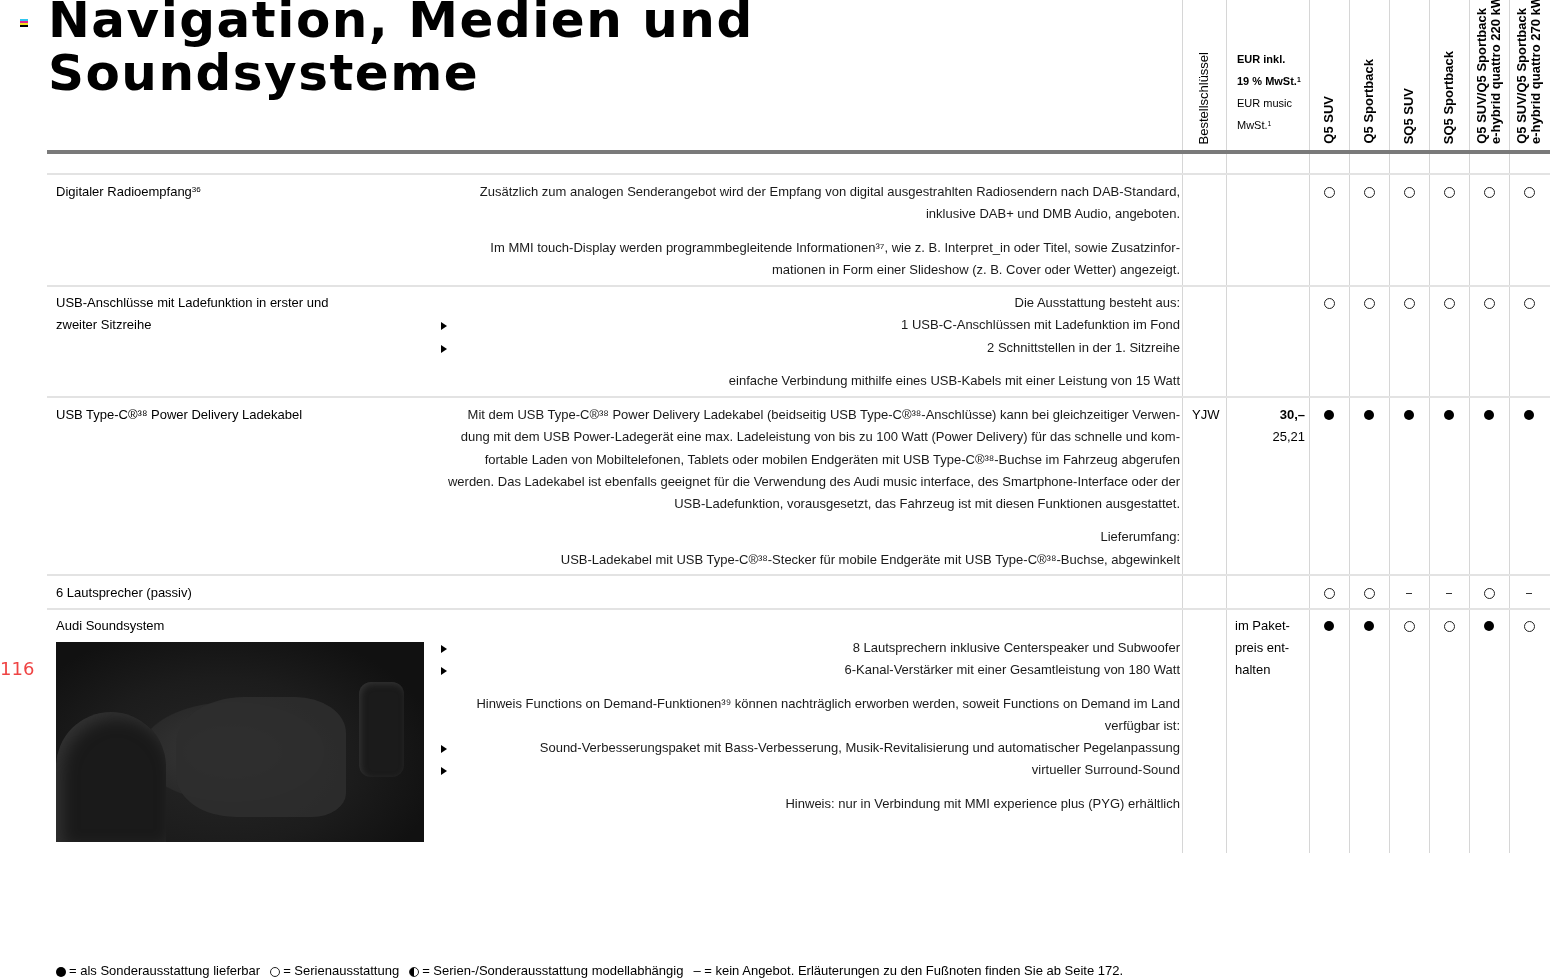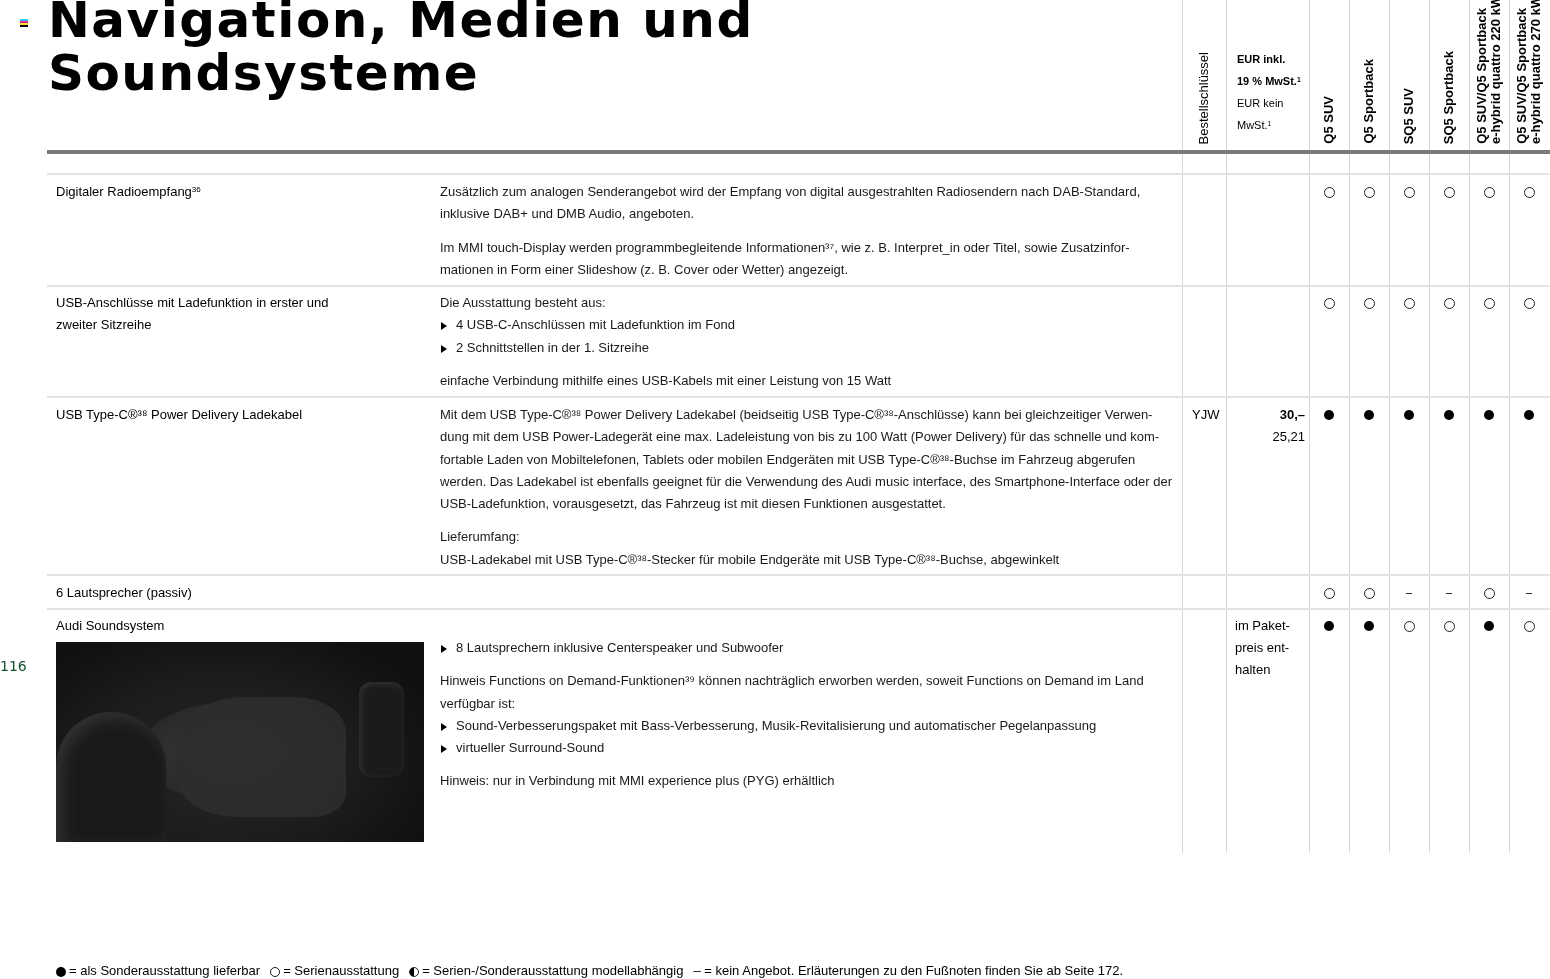--- a/index.html
+++ b/index.html
@@ -9,21 +9,21 @@
   .color-marks { position: absolute; left: 20px; top: 19px; width: 8px; }
   .color-marks div { height: 2px; width: 8px; }
 
   .page-title {
     position: absolute; left: 48px; top: -6px; width: 1120px;
     font-family: "DejaVu Sans", sans-serif; font-weight: bold;
     font-size: 50px; line-height: 53px; letter-spacing: 1.5px; color: #000;
   }
 
   .page-number {
-    position: absolute; left: 0; top: 658px; font-size: 14px; color: #14532d;
+    position: absolute; left: 0; top: 658px; font-size: 18px; color: #ef4444;
     font-family: "DejaVu Sans", sans-serif;
   }
 
   .header-rule { position: absolute; left: 47px; top: 150px; width: 1503px; height: 4px; background: #7a7a7a; }
 
   
   .vline { position: absolute; width: 1px; background: #d6d6d6; top: 0; height: 853px; }
 
   
   .col-head-vert {
@@ -43,21 +43,21 @@
   
   .row { position: absolute; left: 47px; width: 1503px; }
   .hline { position: absolute; left: 47px; width: 1503px; height: 2px; background: #e3e3e3; }
 
   .feat-name {
     position: absolute; left: 9px; font-family: "Liberation Sans", sans-serif;
     font-weight: normal; font-size: 13px; line-height: 22px; width: 330px;
   }
   .desc {
     position: absolute; left: 393px; width: 740px; font-family: "Liberation Sans", sans-serif;
-    font-size: 13px; line-height: 22.3px; color: #1a1a1a;
+    font-size: 13px; line-height: 22.3px; color: #1a1a1a; text-align: right;
   }
   .desc p { margin-bottom: 11px; }
   .desc ul { list-style: none; margin-bottom: 11px; }
   .desc li { position: relative; padding-left: 16px; }
   .desc li::before {
     content: ""; position: absolute; left: 1px; top: 8px; width: 0; height: 0;
     border-top: 4px solid transparent; border-bottom: 4px solid transparent; border-left: 6px solid #000;
   }
   .code { position: absolute; left: 1145px; font-family: "Liberation Sans", sans-serif; font-size: 13px; line-height: 22px; }
   .price { position: absolute; left: 1188px; width: 70px; font-family: "Liberation Sans", sans-serif; font-size: 13px; line-height: 22px; text-align: right; }
@@ -114,21 +114,21 @@
 <div class="vline" style="left:1389px"></div>
 <div class="vline" style="left:1429px"></div>
 <div class="vline" style="left:1469px"></div>
 <div class="vline" style="left:1509px"></div>
 
 <div class="col-head-vert" style="left:1197px; top:auto; bottom:835px;">Bestellschlüssel</div>
 
 <div class="price-head">
   <div class="b"><span>EUR inkl.</span></div>
   <div class="b"><span>19 % MwSt.</span><sup>1</sup></div>
-  <div><span>EUR kein</span></div>
+  <div><span>EUR music</span></div>
   <div><span>MwSt.</span><sup>1</sup></div>
 </div>
 
 <div class="col-head-vert bold" style="left:1322px;">Q5 SUV</div>
 <div class="col-head-vert bold" style="left:1362px;">Q5 Sportback</div>
 <div class="col-head-vert bold" style="left:1402px;">SQ5 SUV</div>
 <div class="col-head-vert bold" style="left:1442px;">SQ5 Sportback</div>
 <div class="col-head-vert bold" style="left:1475px;">
   <span>Q5 SUV/Q5 Sportback</span>
 </div>
@@ -168,21 +168,21 @@
   <div class="mark" style="left:1462px">
       <div class="dot-open"></div>
     </div>
 </div>
 
 <div class="row" style="top:292px">
   <div class="feat-name" style="width:300px">USB-Anschlüsse mit Ladefunktion in erster und zweiter Sitzreihe</div>
   <div class="desc">
     <div>Die Ausstattung besteht aus:</div>
     <ul>
-      <li>4 USB-C-Anschlüssen mit Ladefunktion im Fond</li>
+      <li>1 USB-C-Anschlüssen mit Ladefunktion im Fond</li>
       <li>2 Schnittstellen in der 1. Sitzreihe</li>
     </ul>
     <p>einfache Verbindung mithilfe eines USB-Kabels mit einer Leistung von 15 Watt</p>
   </div>
   <div class="mark" style="left:1262px">
       <div class="dot-open"></div>
     </div>
   <div class="mark" style="left:1302px">
       <div class="dot-open"></div>
     </div>
@@ -252,20 +252,21 @@
   <div class="mark" style="left:1462px">
       <div class="dash"></div>
     </div>
 </div>
 
 <div class="row" style="top:615px">
   <div class="feat-name">Audi Soundsystem</div>
   <div class="desc" style="top:22px">
     <ul>
       <li>8 Lautsprechern inklusive Centerspeaker und Subwoofer</li>
+      <li>6-Kanal-Verstärker mit einer Gesamtleistung von 180 Watt</li>
     </ul>
     <div>Hinweis Functions on Demand-Funktionen³⁹ können nachträglich erworben werden, soweit Functions on Demand im Land verfügbar ist:</div>
     <ul>
       <li>Sound-Verbesserungspaket mit Bass-Verbesserung, Musik-Revitalisierung und automatischer Pegelanpassung</li>
       <li>virtueller Surround-Sound</li>
     </ul>
     <p>Hinweis: nur in Verbindung mit MMI experience plus (PYG) erhältlich</p>
   </div>
   <div class="pkg">
     <div>im Paket-</div>

